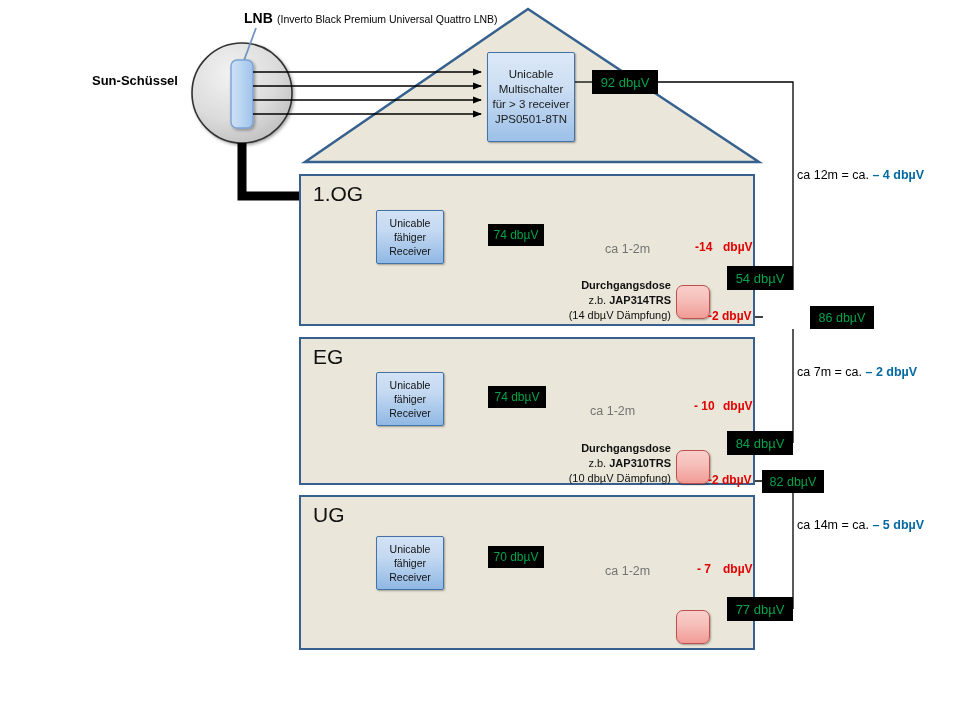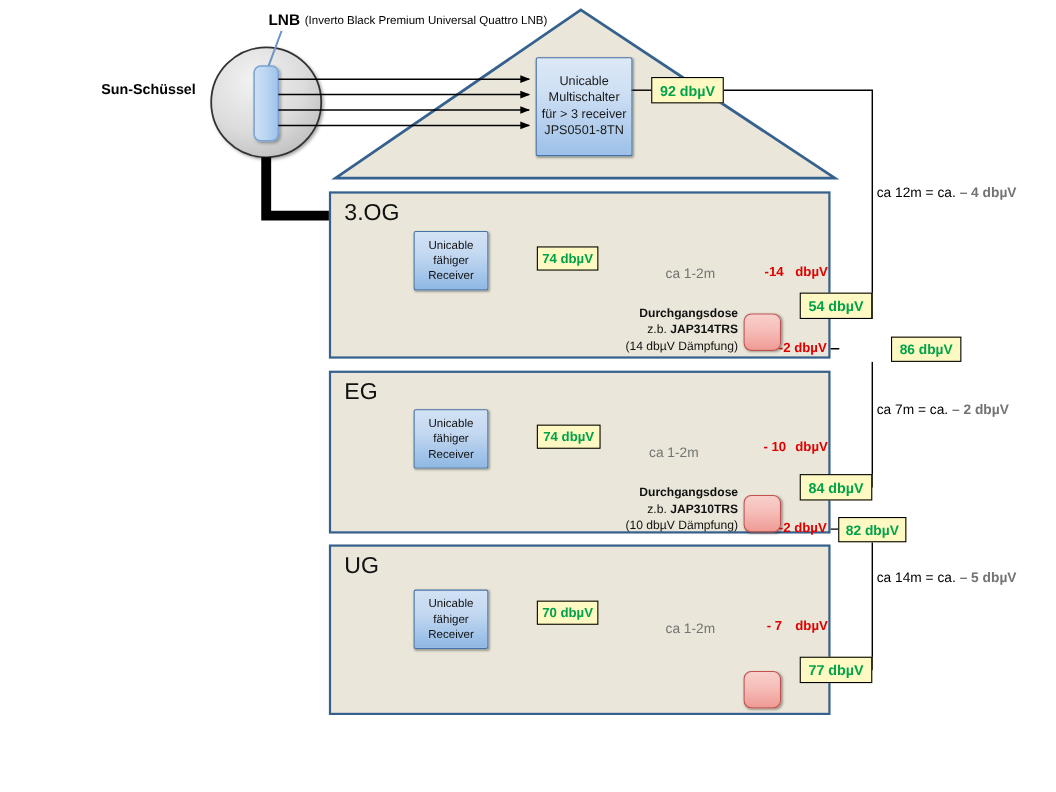--- a/index.html
+++ b/index.html
@@ -46,23 +46,23 @@
 
   
   .outlet{width:32px;height:32px;border:1.5px solid #c0504d;border-radius:7px;
      background:linear-gradient(180deg,#f8cfcb 0%,#f6bdb8 45%,#f09b95 100%);
      box-shadow:1px 1px 2px rgba(0,0,0,.32);}
   .out-1og{left:676px;top:285px;}
   .out-eg{left:676px;top:450px;}
   .out-ug{left:676px;top:610px;}
 
   
-  .vbox{border:1px solid #000;background:#fef9c3;
+  .vbox{border:1px solid #000;background:#000000;
         display:flex;align-items:center;justify-content:center;
-        color:#00a24a;font-weight:bold;box-sizing:border-box;white-space:nowrap;}
+        color:#00a24a;font-weight:normal;box-sizing:border-box;white-space:nowrap;}
   .vb-92{left:592px;top:70px;width:66px;height:24px;font-size:13px;}
   .vb-74a{left:488px;top:224px;width:56px;height:22px;font-size:12px;}
   .vb-74b{left:488px;top:386px;width:58px;height:22px;font-size:12px;}
   .vb-70{left:488px;top:546px;width:56px;height:22px;font-size:12px;}
   .vb-88{left:727px;top:266px;width:66px;height:24px;font-size:13px;}
   .vb-86{left:762px;top:306px;width:64px;height:23px;font-size:12.5px;margin-left:48px;}
   .vb-84{left:727px;top:431px;width:66px;height:24px;font-size:13px;}
   .vb-82{left:762px;top:470px;width:62px;height:23px;font-size:12.5px;}
   .vb-77{left:727px;top:597px;width:66px;height:24px;font-size:13px;}
 
@@ -72,21 +72,21 @@
   .r-14b{left:723px;top:240px;}
   .r-2a{left:708px;top:309px;}
   .r-10{left:694px;top:399px;}
   .r-10b{left:723px;top:399px;}
   .r-2b{left:708px;top:473px;}
   .r-7{left:697px;top:562px;}
   .r-7b{left:723px;top:562px;}
 
   
   .dist{font-size:12.5px;white-space:nowrap;color:#000;}
-  .dist .red{color:#737373;font-weight:bold;}
+  .dist .red{color:#0369a1;font-weight:bold;}
   .d-12{left:797px;top:168px;}
   .d-7{left:797px;top:365px;}
   .d-14{left:797px;top:518px;}
 
   
   .runlab{font-size:12.5px;color:#737373;white-space:nowrap;margin-top:24px;}
   .rl-1{left:605px;top:218px;}
   .rl-2{left:590px;top:380px;}
   .rl-3{left:605px;top:540px;}
 
@@ -179,21 +179,21 @@
     <div>Unicable</div>
     <div class="b">Multischalter</div>
     <div>für &gt; 3 receiver</div>
     <div class="b">JPS0501-8TN</div>
   </div>
 
   <div class="abs floor floor-1og"></div>
   <div class="abs floor floor-eg"></div>
   <div class="abs floor floor-ug"></div>
 
-  <div class="abs floor-name fn-1og">3.OG</div>
+  <div class="abs floor-name fn-1og">1.OG</div>
   <div class="abs floor-name fn-eg">EG</div>
   <div class="abs floor-name fn-ug">UG</div>
 
   <div class="abs receiver rec-1og">
     <div>Unicable</div>
     <div>fähiger</div>
     <div>Receiver</div>
   </div>
   <div class="abs receiver rec-eg">
     <div>Unicable</div>

